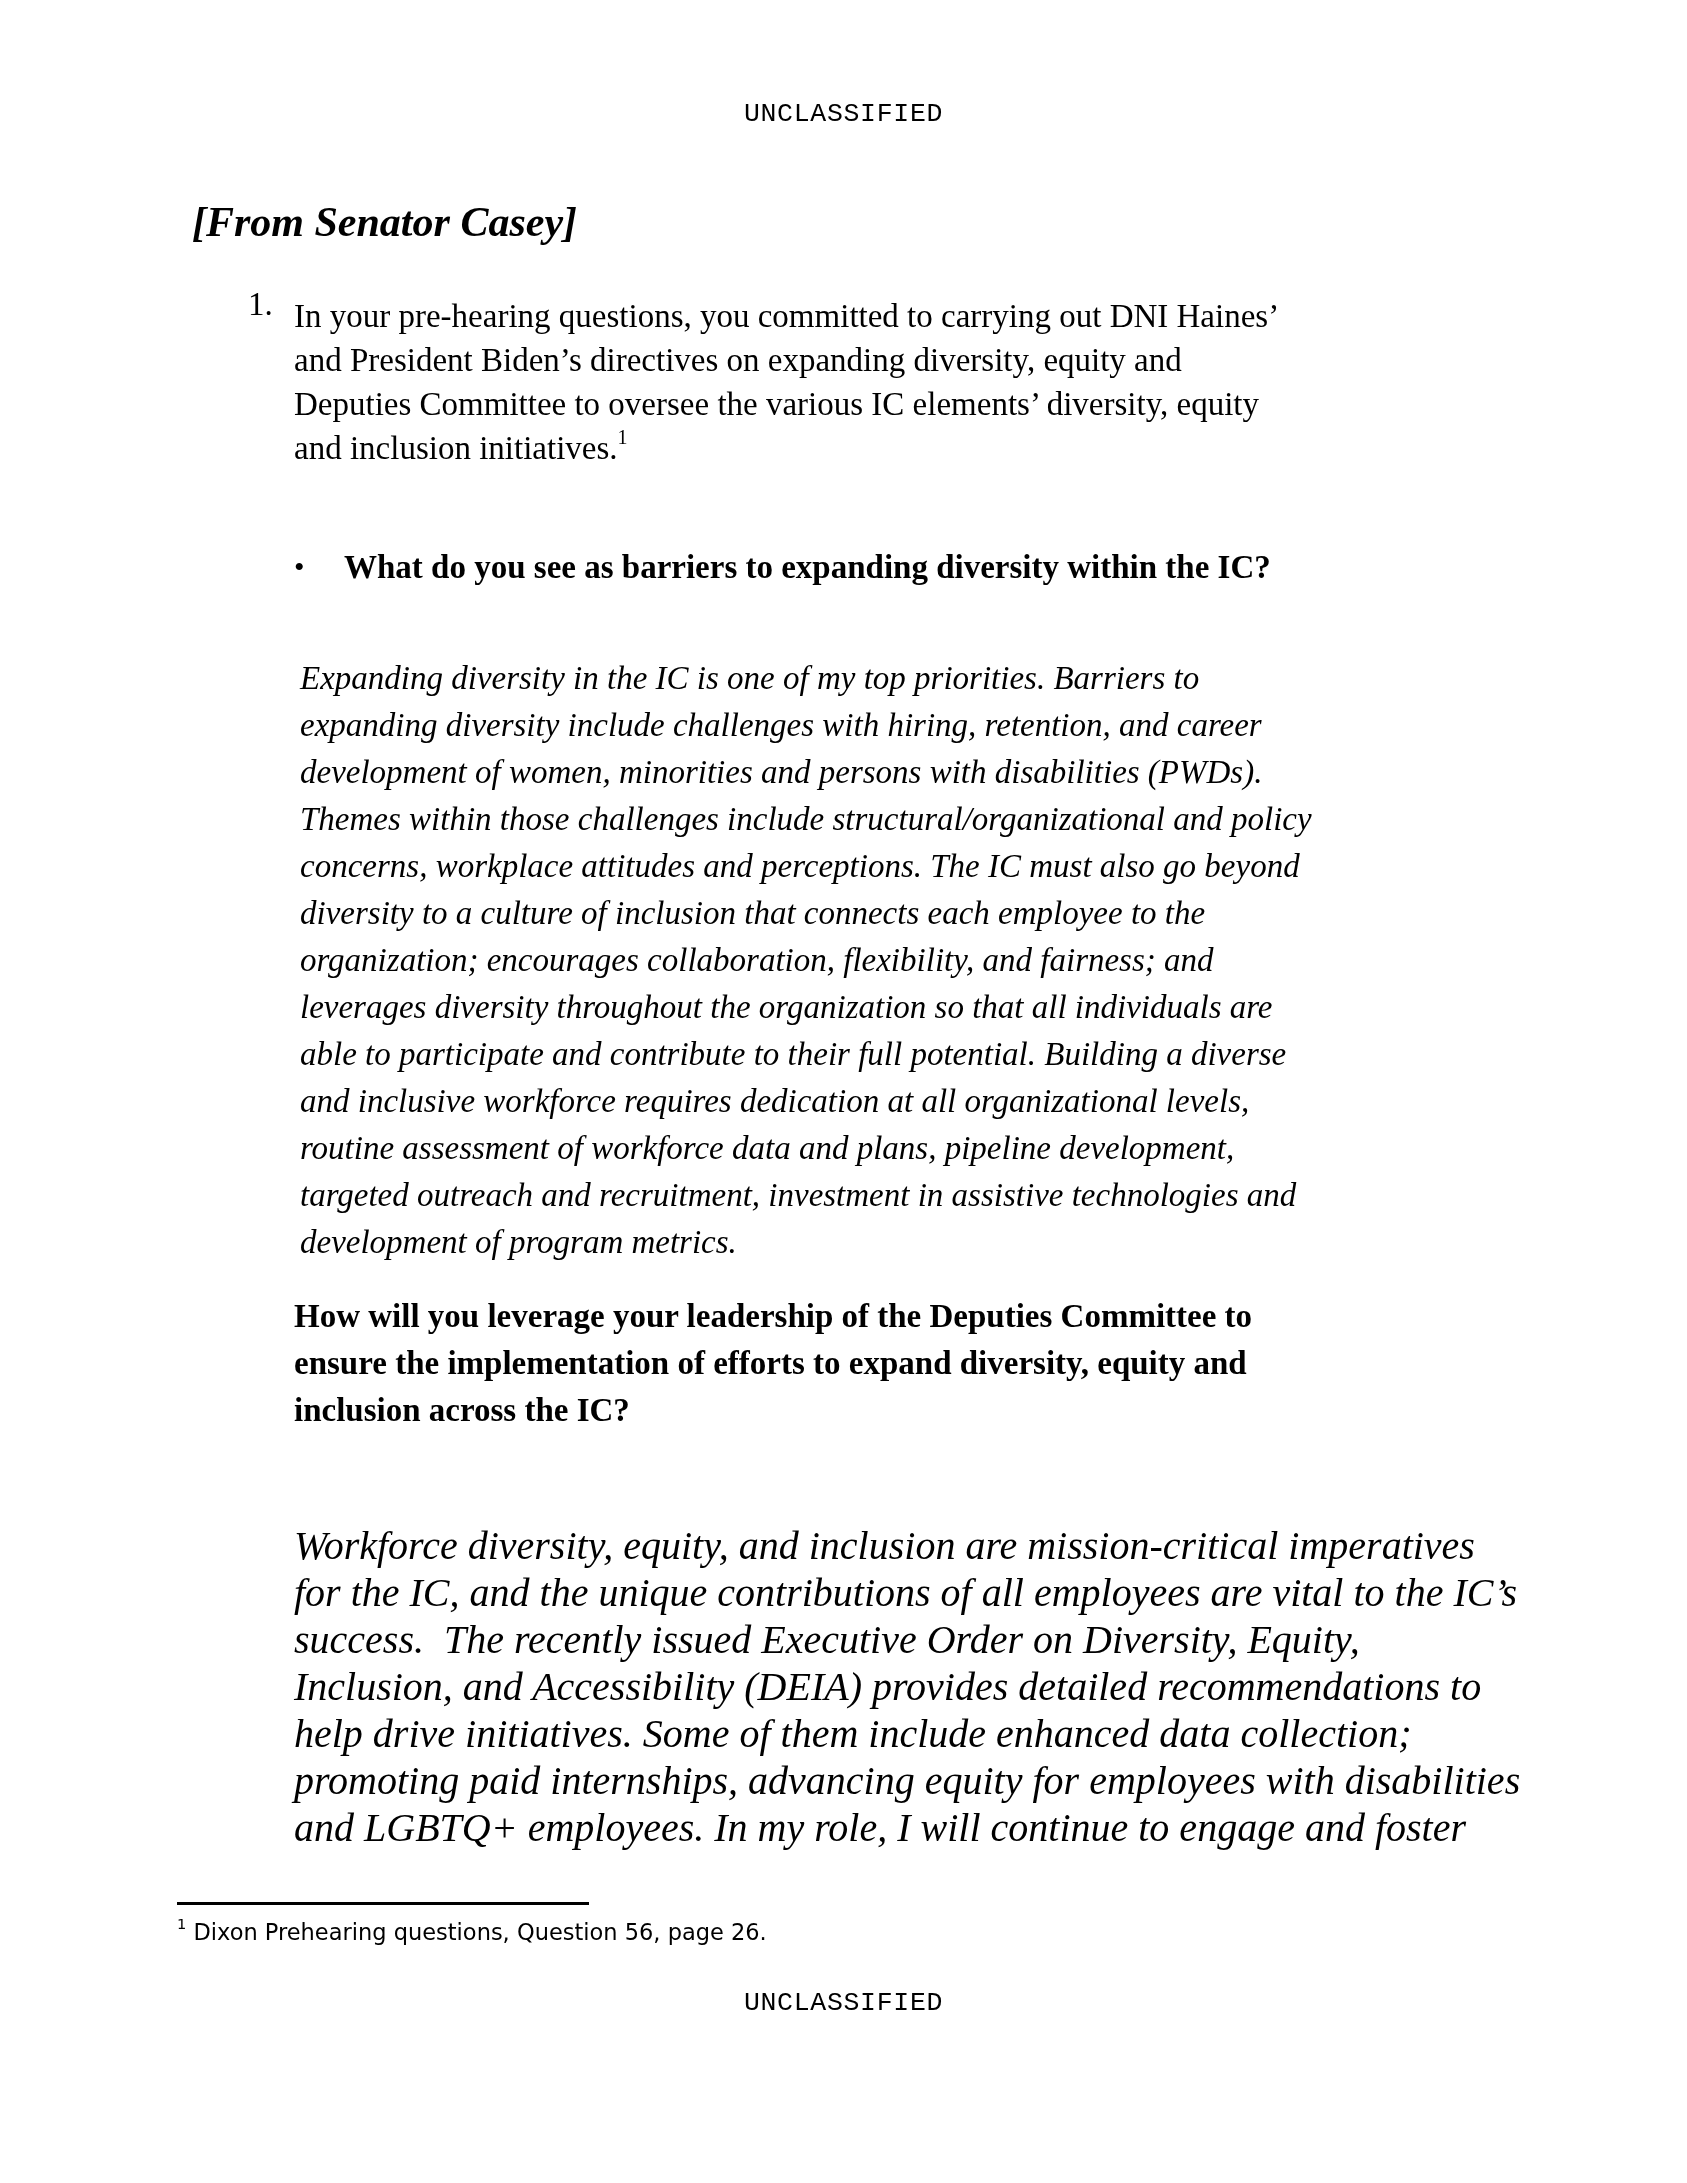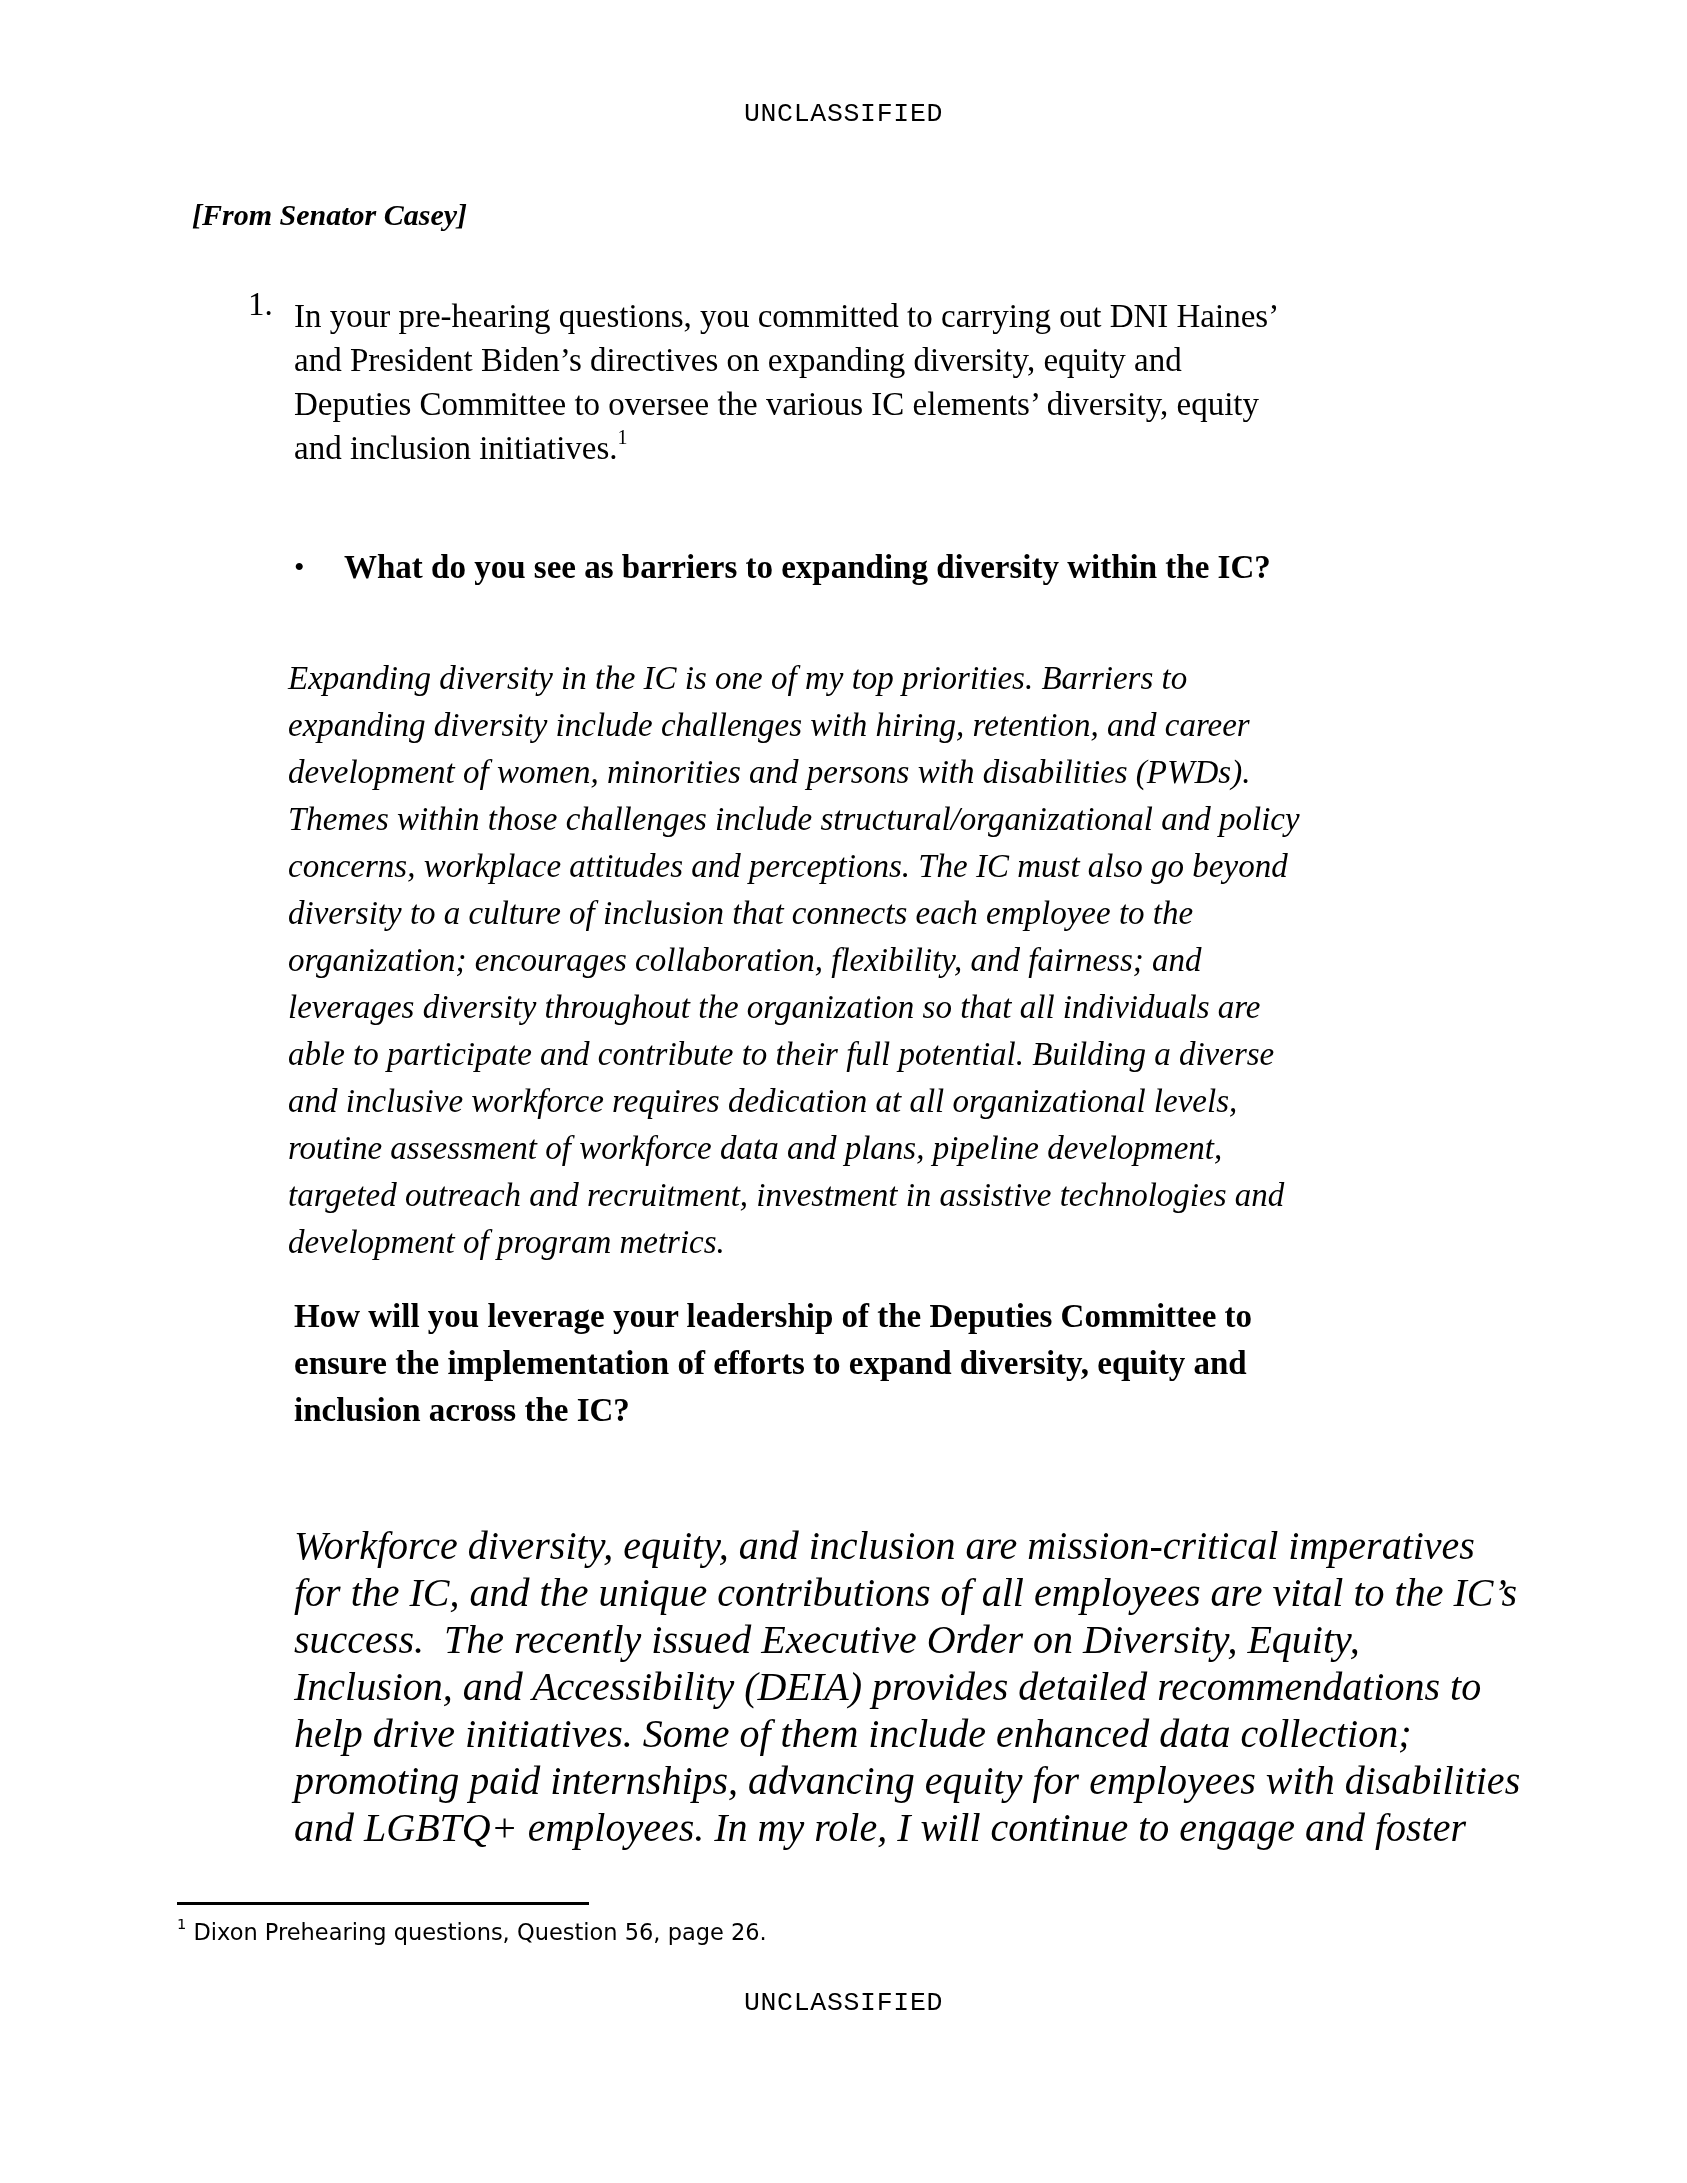--- a/index.html
+++ b/index.html
@@ -3,27 +3,27 @@
 <meta charset="utf-8">
 <style>
   html, body { margin: 0; padding: 0; background: #ffffff; }
   body { width: 1687px; height: 2183px; position: relative; overflow: hidden; color: #000; }
   .abs { position: absolute; }
   .mono { font-family: "Liberation Mono", "DejaVu Sans Mono", monospace; font-size: 26.5px; letter-spacing: 0.7px; }
   .serif { font-family: "Liberation Serif", "DejaVu Serif", serif; }
   .sans { font-family: "DejaVu Sans", "Liberation Sans", sans-serif; }
   .header { top: 99px; left: 0; width: 1687px; text-align: center; }
   .footer { top: 1988px; left: 0; width: 1687px; text-align: center; }
-  .from { top: 198px; left: 192px; font-size: 30px; font-style: italic; font-weight: bold; }
+  .from { top: 198px; left: 192px; font-size: 42px; font-style: italic; font-weight: bold; }
   .num { top: 286px; left: 248px; font-size: 33px; }
   .q1 { top: 286px; left: 294px; width: 1257px; font-size: 33px; line-height: 44px; margin-top: 8px; }
   .q1 sup { font-size: 20px; line-height: 0; position: relative; top: -2.6px; }
   .bullet-dot { top: 550px; left: 294px; font-size: 30px; }
   .bullet-q { top: 549px; left: 344px; font-size: 33px; font-weight: bold; }
-  .ans1 { top: 655px; left: 288px; width: 1257px; font-size: 33px; font-style: italic; line-height: 47px; }
+  .ans1 { top: 655px; left: 300px; width: 1257px; font-size: 33px; font-style: italic; line-height: 47px; }
   .q2 { top: 1293px; left: 294px; width: 1257px; font-size: 33px; font-weight: bold; line-height: 47px; }
   .ans2 { top: 1522px; left: 294px; width: 1257px; font-size: 40px; font-style: italic; line-height: 47px; }
   .line { display: block; white-space: nowrap; }
   .fn-rule { top: 1902px; left: 177px; width: 412px; height: 3.3px; background: #000; }
   .fn { top: 1919px; left: 177px; font-size: 22.5px; white-space: nowrap; }
   .fn sup { font-size: 14.6px; position: relative; top: -2.6px; line-height: 0; }
 </style>
 </head>
 <body>
 

